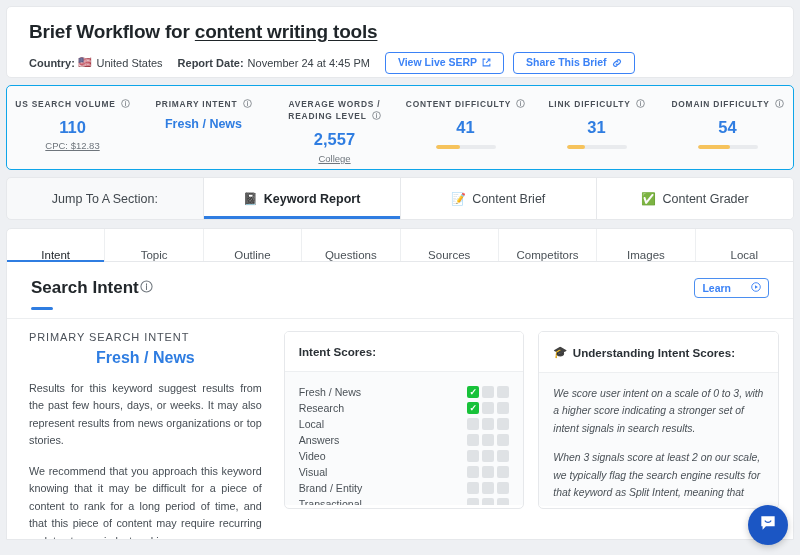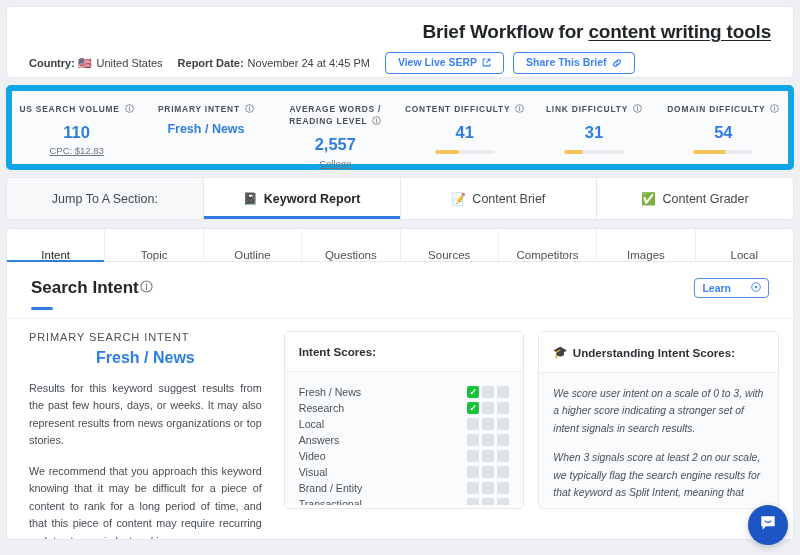--- a/index.html
+++ b/index.html
@@ -31,38 +31,37 @@
     border-radius: 5px;
     padding: 14px 22px 14px 22px;
     height: 72px;
   }
   .brief-title {
     font-size: 19px;
     font-weight: 700;
     color: #1f2529;
     letter-spacing: -0.2px;
     white-space: nowrap;
-    text-align: right;
   }
   .brief-title .kw {
     text-decoration: underline;
     text-underline-offset: 2px;
   }
   .meta-row {
     margin-top: 9px;
     display: flex;
     align-items: center;
     gap: 9px;
     font-size: 11px;
     color: #3a4147;
     white-space: nowrap;
   }
   .meta-label { font-weight: 700; }
   .meta-val { font-weight: 400; color: #3a4147; }
-  .meta-group { display: flex; align-items: flex-end; gap: 4px; }
+  .meta-group { display: flex; align-items: center; gap: 4px; }
   .flag { font-size: 11px; line-height: 1; }
 
   .pill-btn {
     display: inline-flex;
     align-items: center;
     gap: 5px;
     border: 1px solid #3b82f6;
     border-radius: 4px;
     color: #3b82f6;
     background: #ffffff;
@@ -72,21 +71,21 @@
     line-height: 1.1;
     cursor: pointer;
   }
   .pill-btn .ic { font-size: 9px; }
   .mini-svg { display: block; }
 
   
   .metrics-card {
     margin-top: 7px;
     background: #fafbfc;
-    border: 6px solid #0ea5e9;
+    border: 1px solid #0ea5e9;
     border-radius: 5px;
     height: 85px;
     display: flex;
     align-items: flex-start;
     padding-top: 12px;
   }
   .metric {
     flex: 1;
     text-align: center;
     padding: 0 4px;

